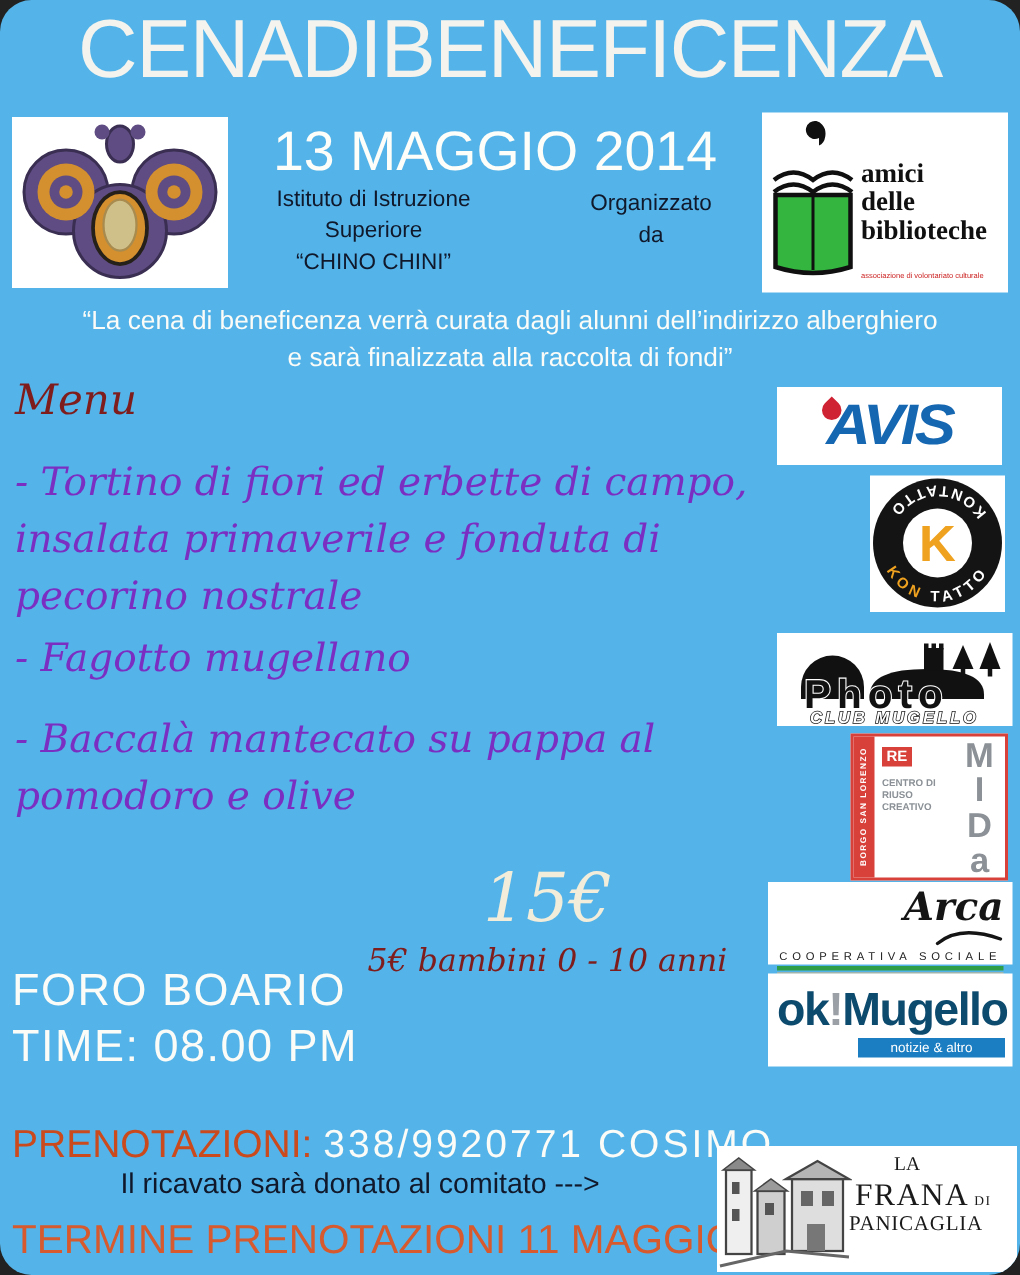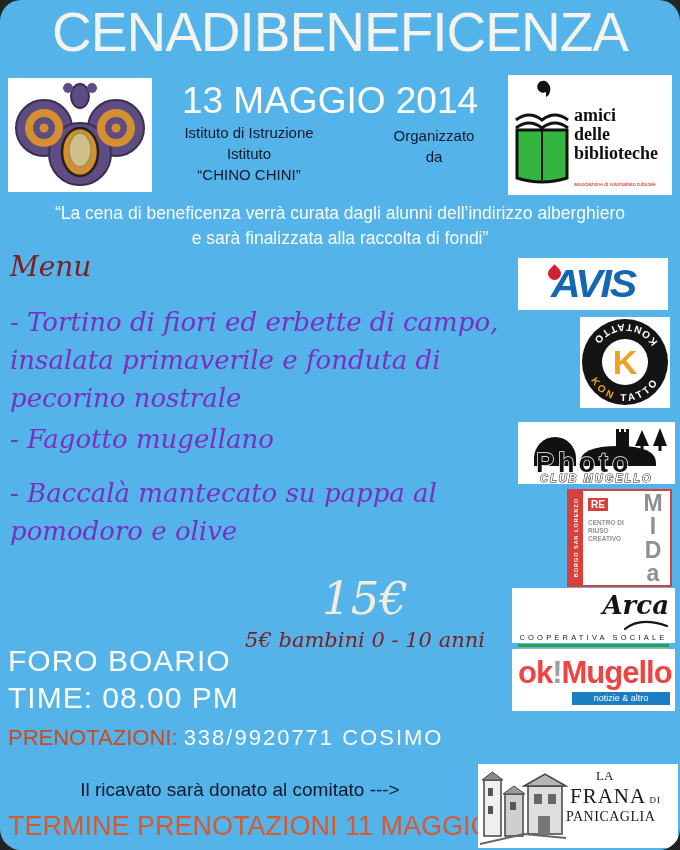--- a/index.html
+++ b/index.html
@@ -47,21 +47,21 @@
   
   .price{left:200px; top:572px; width:330px; text-align:center;
     font-family:"DejaVu Serif", serif; font-style:italic;
     font-size:45px; color:#f2edda;}
   .price-kids{left:195px; top:628px; width:340px; text-align:center;
     font-family:"DejaVu Serif", serif; font-style:italic;
     font-size:21px; color:#7f1d1d; white-space:nowrap;}
   
   .loc{left:8px; top:644px; font-size:30px; color:#fbfbf8; letter-spacing:1px;}
   .time{left:8px; top:681px; font-size:30px; color:#fbfbf8; letter-spacing:1px;}
-  .booking{left:8px; top:725px; font-size:22px; white-space:nowrap;}
+  .booking{left:8px; top:747px; font-size:26px; white-space:nowrap;}
   .booking .lbl{color:#cb4a1d;}
   .booking .phone{color:#fbfbf8; letter-spacing:2px;}
   .note{left:0; top:779px; width:480px; text-align:center;
     font-size:19px; color:#10182b;}
   .deadline{left:8px; top:811px; font-size:27px; color:#d65a2e; white-space:nowrap;}
   
   .avis-box{left:518px; top:258px; width:150px; height:52px;
     display:flex; align-items:center; justify-content:center;}
   .avis-text{font-weight:bold; font-style:italic; font-size:38px;
     color:#1567b2; letter-spacing:-2px; transform:scaleX(1.08);}
@@ -89,21 +89,21 @@
   .arca-name-row{display:flex; align-items:flex-end; justify-content:center;flex-direction:column;}
   .arca-name{font-family:"DejaVu Serif", serif; font-style:italic;
     font-weight:bold; font-size:26px; line-height:26px; color:#151515;}
   .arca-sub{text-align:center; font-size:7.5px; letter-spacing:3.2px;
     color:#222; margin-top:1px; white-space:nowrap;}
   .arca-green{height:3px; background:#2f9e48; margin-top:2px;}
   .arca-gray{height:2px; background:#9fb3ad; margin-top:1px;}
   .ok-box{left:512px; top:649px; width:163px; height:62px;}
   .ok-text{position:absolute; left:6px; top:6px; font-weight:bold;
     font-size:31px; letter-spacing:-1px; white-space:nowrap;}
-  .ok-blue{color:#ef4444;} .ok-bang{color:#9aa0a6;}
+  .ok-blue{color:#0c4a6e;} .ok-bang{color:#9aa0a6;}
   .ok-strip{position:absolute; right:5px; bottom:6px; width:98px; height:13px;
     background:#1b7ec2; color:#fff; font-size:9px; text-align:center;
     line-height:13px;}
   .frana-box{left:478px; top:764px; width:200px; height:84px;}
   .frana-text{position:absolute; left:92px; top:4px; width:106px;
     font-family:"Liberation Serif", serif; color:#1a1a1a;}
   .frana-la{font-size:13px; margin-left:26px;}
   .frana-frana{font-size:21px; letter-spacing:1px;}
   .frana-di{font-size:9px;}
   .frana-pani{font-size:14px; letter-spacing:0.5px; margin-left:-4px;}
@@ -130,21 +130,21 @@
       <circle cx="108" cy="50" r="11" fill="#5e4c82"></circle>
       <circle cx="108" cy="50" r="4.5" fill="#d4902f"></circle>
       <ellipse cx="72" cy="74" rx="18" ry="24" fill="#d4902f" stroke="#26201a" stroke-width="2.5"></ellipse>
       <ellipse cx="72" cy="72" rx="11" ry="17" fill="#cfc08a" stroke="#a88b4e" stroke-width="1.5"></ellipse>
     </svg>
   </div>
 
   <div class="abs date">13 MAGGIO 2014</div>
   <div class="abs school">
     <div>Istituto di Istruzione</div>
-    <div>Istituto</div>
+    <div>Superiore</div>
     <div>“CHINO CHINI”</div>
   </div>
   <div class="abs organized">
     <div>Organizzato</div>
     <div>da</div>
   </div>
 
   <div class="abs whitebox biblio-box">
     <div class="biblio-inner">
       <svg width="60" height="108" viewBox="0 0 60 108">

